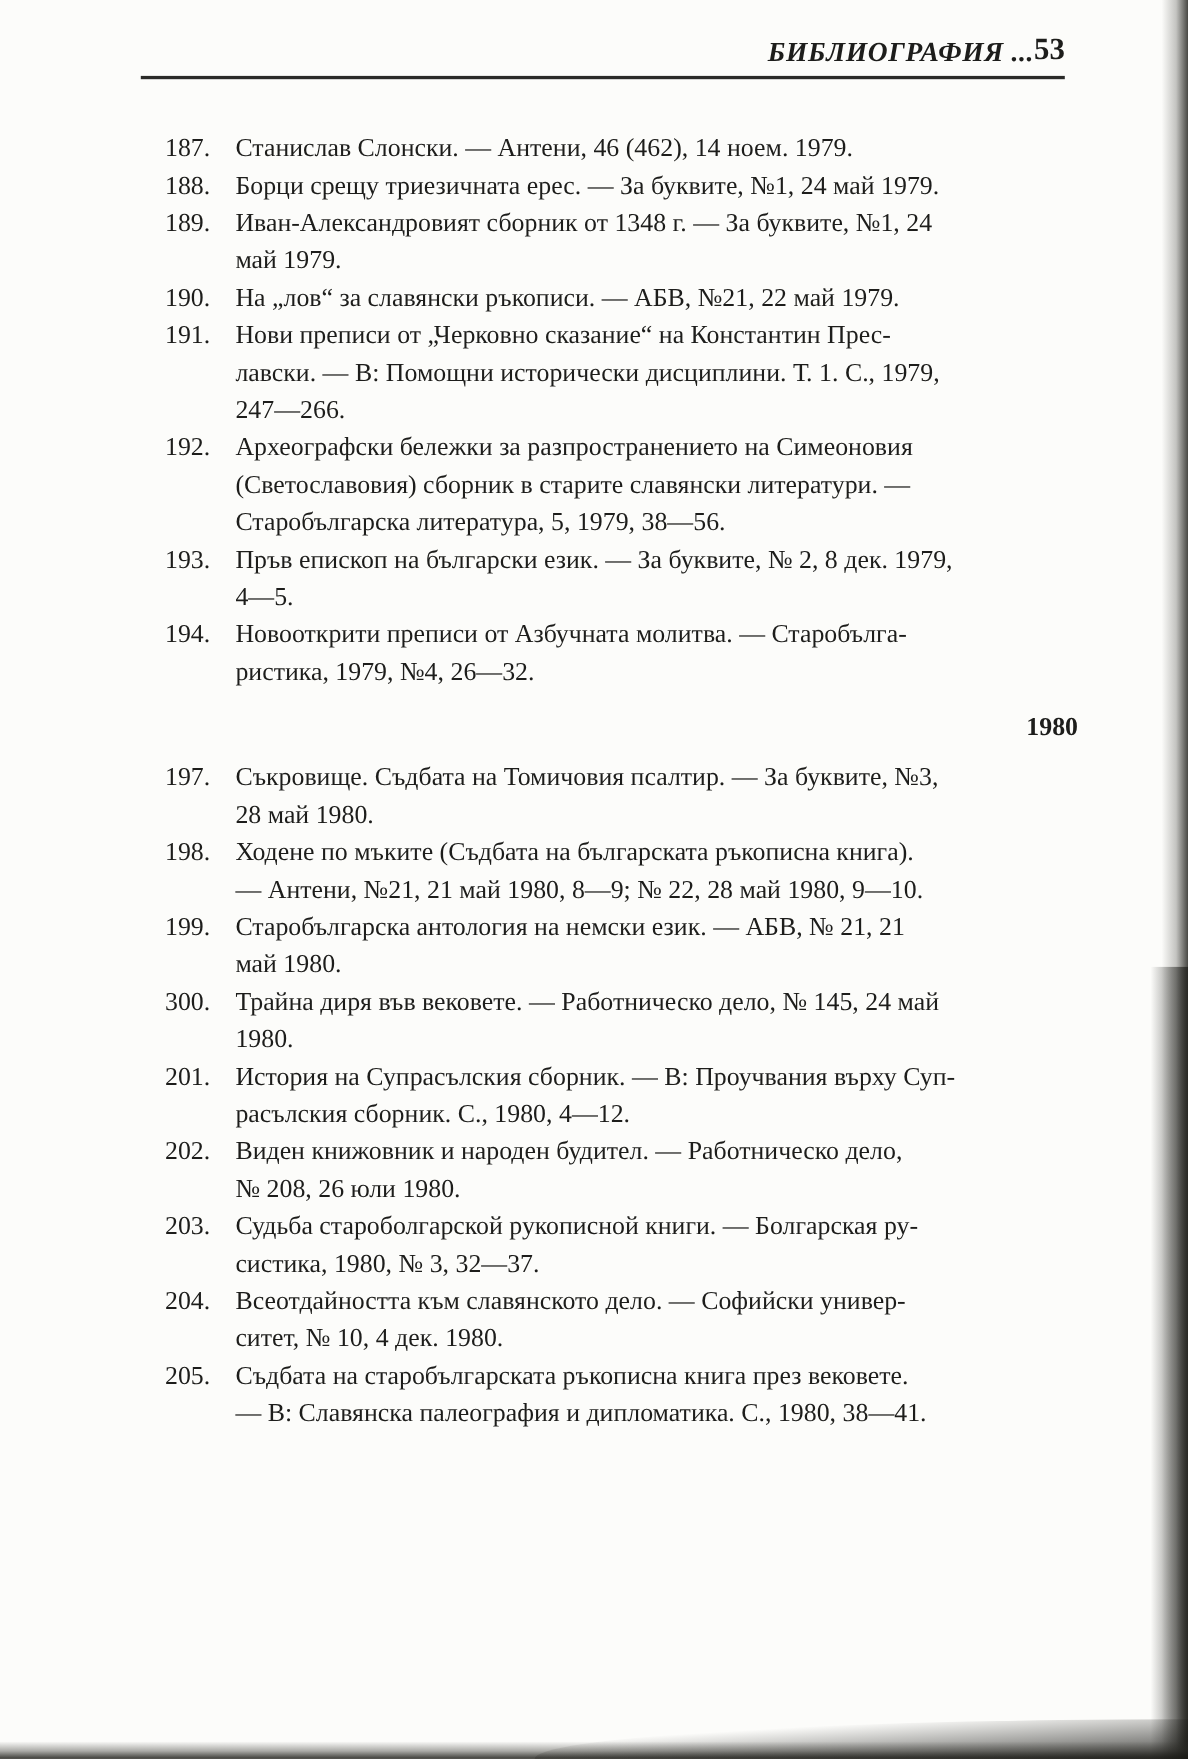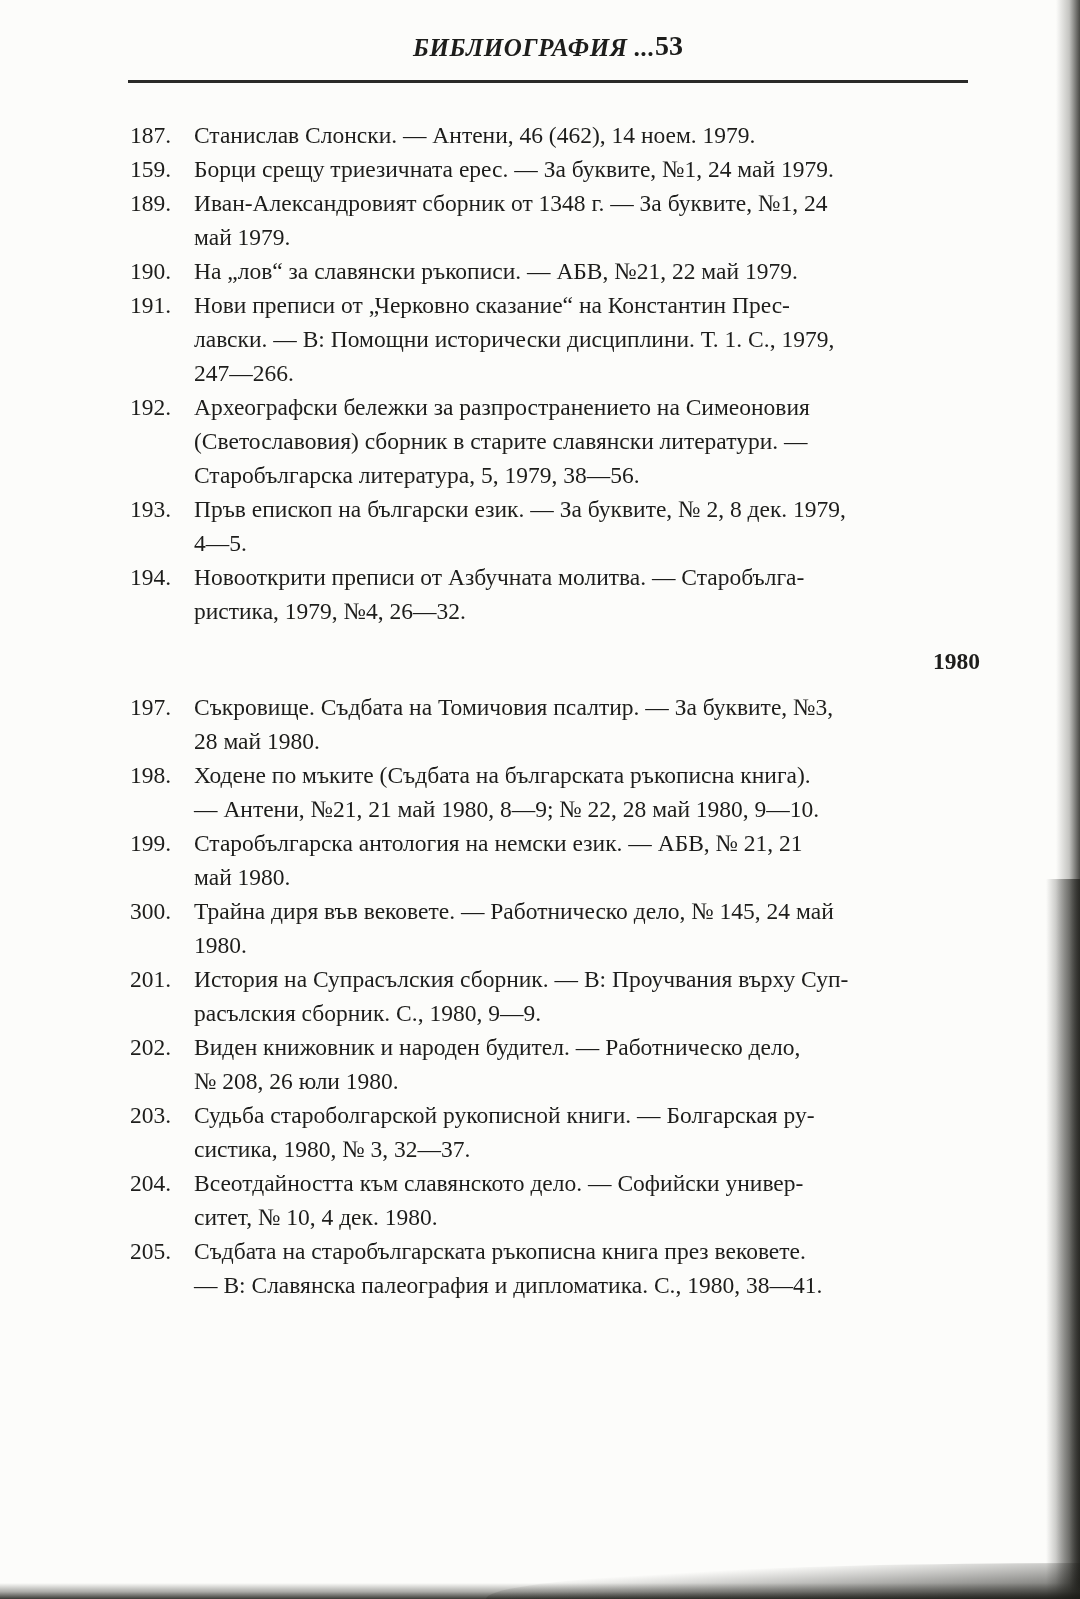--- a/index.html
+++ b/index.html
@@ -8,39 +8,39 @@
     width:1080px; height:1599px;
     margin:0 auto;
     background:#fcfcfa;
     font-family:"Liberation Serif","DejaVu Serif",serif;
     color:#1d1d1b;
     overflow:hidden;
   }
   .header {
     position:absolute;
     top:30px; left:128px; width:840px;
-    display:flex; justify-content:center; align-items:flex-end;
+    display:flex; justify-content:flex-end; align-items:flex-end;
     border-bottom:3px solid #2a2a28;
-    padding-bottom:18px;
+    padding-bottom:7px;
   }
   .title {
     font-style:italic;
     font-weight:bold;
     font-size:25px;
     letter-spacing:0.6px;
   }
   .pagenum { font-size:28px;font-weight:bold; }
   .content {
     position:absolute;
     top:118px; left:130px; width:850px;
     font-size:23.5px;
     line-height:34px;
   }
   .entry { display:flex; }
-  .entry-num { width:64px; flex-shrink:0; }
+  .entry-num { width:64px; flex-shrink:0;margin-left:20px; }
   .entry-text { flex:1; white-space:pre-line; }
   .year-heading {
     font-weight:bold;
     margin:16px 0 12px 64px;
     text-align:right;
   }
   
   .spine {
     position:absolute; top:0; right:0; width:24px; height:100%;
     background:linear-gradient(to right, rgba(0,0,0,0) 0%, rgba(90,90,85,0.35) 55%, rgba(40,40,36,0.85) 100%);
@@ -71,21 +71,21 @@
     <span class="title">БИБЛИОГРАФИЯ ...</span>
     <span class="pagenum">53</span>
   </div>
 
   <div class="content">
       <div class="entry">
         <div class="entry-num">187.</div>
         <div class="entry-text">Станислав Слонски. — Антени, 46 (462), 14 ноем. 1979.</div>
       </div>
       <div class="entry">
-        <div class="entry-num">159.</div>
+        <div class="entry-num">188.</div>
         <div class="entry-text">Борци срещу триезичната ерес. — За буквите, №1, 24 май 1979.</div>
       </div>
       <div class="entry">
         <div class="entry-num">189.</div>
         <div class="entry-text">Иван-Александровият сборник от 1348 г. — За буквите, №1, 24
 май 1979.</div>
       </div>
       <div class="entry">
         <div class="entry-num">190.</div>
         <div class="entry-text">На „лов“ за славянски ръкописи. — АБВ, №21, 22 май 1979.</div>
@@ -129,21 +129,21 @@
 май 1980.</div>
       </div>
       <div class="entry">
         <div class="entry-num">300.</div>
         <div class="entry-text">Трайна диря във вековете. — Работническо дело, № 145, 24 май
 1980.</div>
       </div>
       <div class="entry">
         <div class="entry-num">201.</div>
         <div class="entry-text">История на Супрасълския сборник. — В: Проучвания върху Суп-
-расълския сборник. С., 1980, 9—9.</div>
+расълския сборник. С., 1980, 4—12.</div>
       </div>
       <div class="entry">
         <div class="entry-num">202.</div>
         <div class="entry-text">Виден книжовник и народен будител. — Работническо дело,
 № 208, 26 юли 1980.</div>
       </div>
       <div class="entry">
         <div class="entry-num">203.</div>
         <div class="entry-text">Судьба староболгарской рукописной книги. — Болгарская ру-
 систика, 1980, № 3, 32—37.</div>

